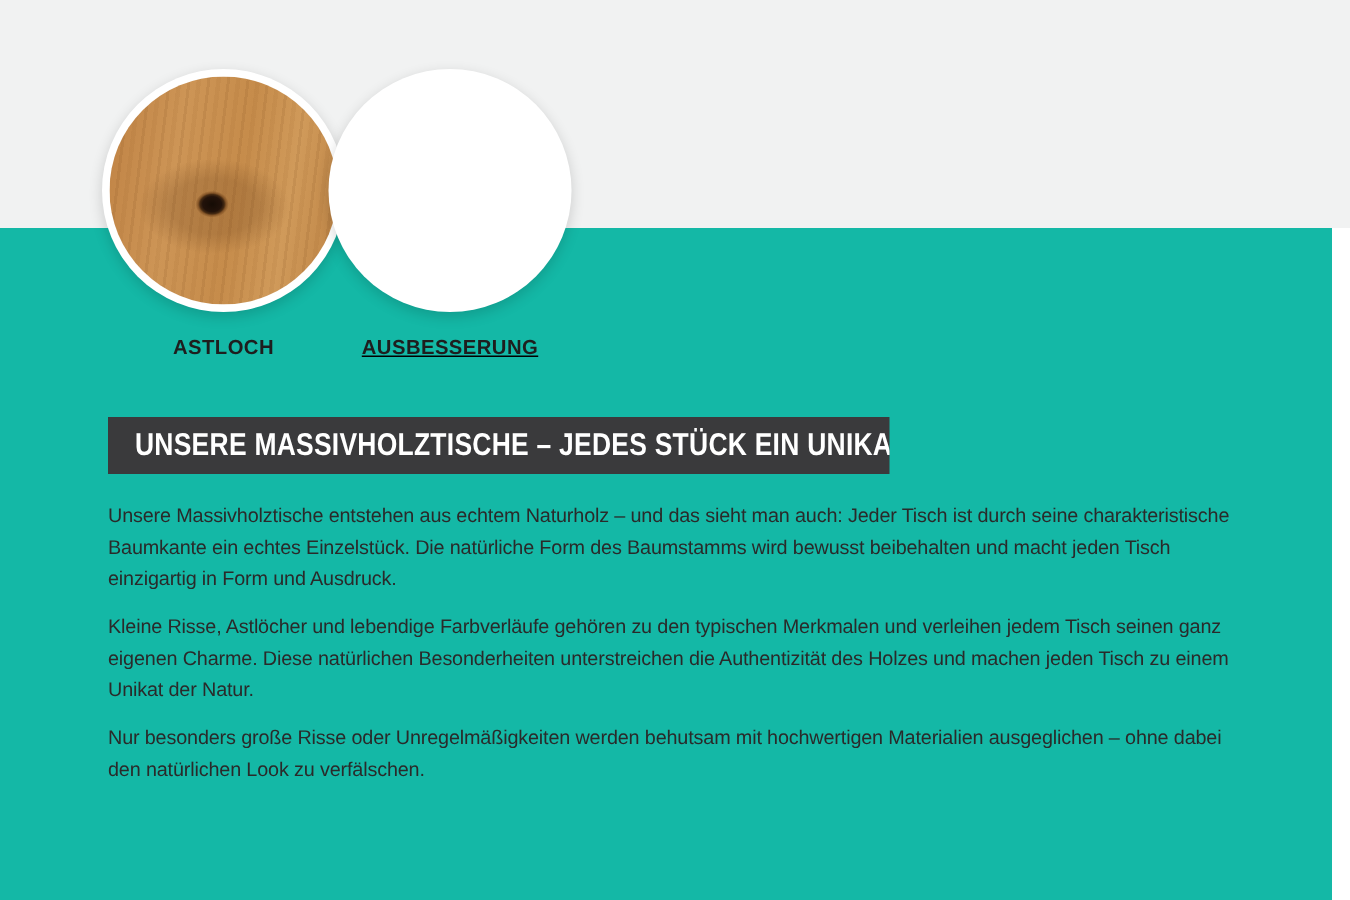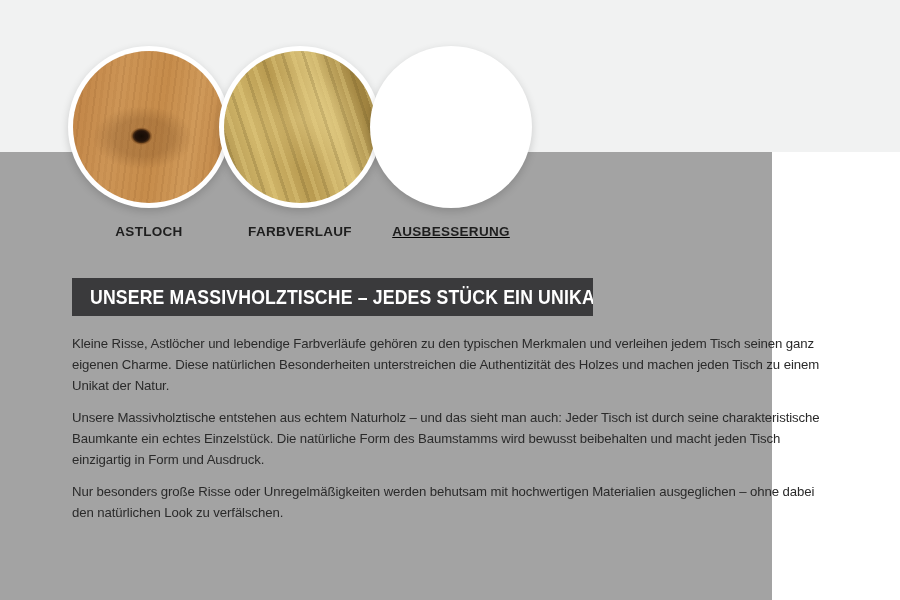--- a/index.html
+++ b/index.html
@@ -3,21 +3,21 @@
 <meta charset="utf-8">
 <style>
   html,body{margin:0;padding:0;}
   body{
     width:900px;height:600px;
     font-family:"Liberation Sans", sans-serif;
     background:#ffffff;
     position:relative;
     overflow:hidden;
   }
-  .page{position:absolute;inset:0;width:772px;height:600px;background:#a3a3a3;}
+  .page{position:absolute;inset:0;width:888px;height:600px;background:#14b8a6;}
   .top-band{position:absolute;top:0;left:0;width:900px;height:152px;background:#f1f2f2;}
 
   
   .features{position:absolute;top:46px;left:68px;display:flex;}
   .col{width:162px;display:flex;flex-direction:column;align-items:center;margin-right:-11px;}
   .col:last-child{margin-right:0;text-decoration:underline;}
   .circle{
     position:relative;width:162px;height:162px;border-radius:50%;
     background:#ffffff;box-shadow:0 3px 9px rgba(0,0,0,.16);
   }
@@ -129,26 +129,20 @@
   <div class="features">
 
     <div class="col">
       <div class="circle">
         <div class="photo ph-astloch"></div>
       </div>
       <div class="flabel">ASTLOCH</div>
     </div>
 
 
-    <div class="col">
-      <div class="circle">
-        <div class="photo ph-farb"></div>
-      </div>
-      <div class="flabel">FARBVERLAUF</div>
-    </div>
 
 
     <div class="col">
       <div class="circle">
         <div class="photo ph-ausb">
           <div class="black-patch"></div>
           <div class="wood-corner">
             <div class="repair-crack"></div>
           </div>
         </div>
@@ -156,17 +150,17 @@
       <div class="flabel">AUSBESSERUNG</div>
     </div>
 
   </div>
 
   <div class="title-bar">
     <span>UNSERE MASSIVHOLZTISCHE – JEDES STÜCK EIN UNIKAT</span>
   </div>
 
   <div class="body-copy">
+    <p>Unsere Massivholztische entstehen aus echtem Naturholz – und das sieht man auch: Jeder Tisch ist durch seine charakteristische Baumkante ein echtes Einzelstück. Die natürliche Form des Baumstamms wird bewusst beibehalten und macht jeden Tisch einzigartig in Form und Ausdruck.</p>
     <p>Kleine Risse, Astlöcher und lebendige Farbverläufe gehören zu den typischen Merkmalen und verleihen jedem Tisch seinen ganz eigenen Charme. Diese natürlichen Besonderheiten unterstreichen die Authentizität des Holzes und machen jeden Tisch zu einem Unikat der Natur.</p>
-    <p>Unsere Massivholztische entstehen aus echtem Naturholz – und das sieht man auch: Jeder Tisch ist durch seine charakteristische Baumkante ein echtes Einzelstück. Die natürliche Form des Baumstamms wird bewusst beibehalten und macht jeden Tisch einzigartig in Form und Ausdruck.</p>
     <p>Nur besonders große Risse oder Unregelmäßigkeiten werden behutsam mit hochwertigen Materialien ausgeglichen – ohne dabei den natürlichen Look zu verfälschen.</p>
   </div>
 </div>
 
 </body></html>

